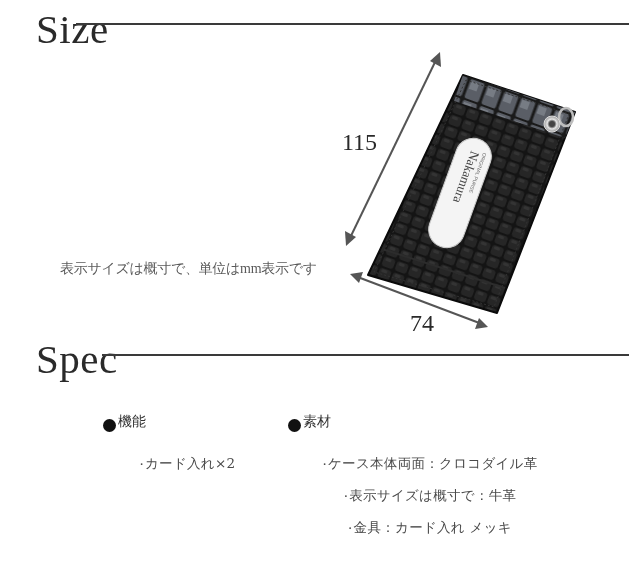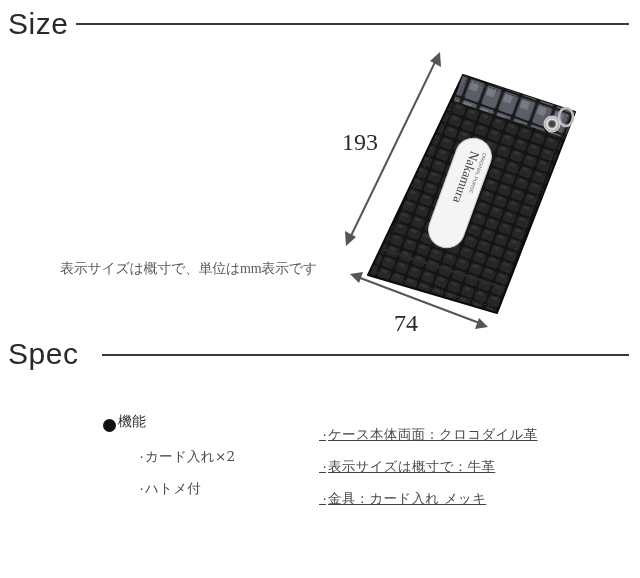--- a/index.html
+++ b/index.html
@@ -1,25 +1,26 @@
 <!DOCTYPE html>
 <html><head>
   <meta charset="utf-8">
   <style>
     * { margin: 0; padding: 0; box-sizing: border-box; }
     html, body { width: 640px; height: 578px; background: #ffffff; overflow: hidden; }
     body { position: relative; font-family: "DejaVu Serif", "Liberation Serif", serif; color: #333333; }
 
     .section-heading {
       position: absolute;
-      font-family: Liberation Sans, sans-serif;
-      font-size: 30px;
+      font-family: Liberation Serif, serif;
+      font-size: 41px;
       color: #2a2a2a;
       line-height: 1;
       letter-spacing: 0.5px;
+      margin-left: 28px;
     }
     .rule {
       position: absolute;
       height: 2px;
       background: #3a3a3a;
     }
 
     .note {
       position: absolute;
       left: 60px;
@@ -54,21 +55,21 @@
       display: flex;
       align-items: flex-end;
     }
     .bullet-dot {
       display: inline-block;
       width: 13px; height: 13px;
       border-radius: 50%;
       background: #111111;
       margin-right: 2px;
     }
-    .spec-list { list-style: none; margin-top: 9px; }
+    .spec-list { list-style: none; margin-top: 16px; text-align: center; }
     .spec-list li {
       font-size: 13.5px;
       line-height: 30px;
       color: #4a4a4a;
       letter-spacing: 0.3px;
     }
     .spec-list li::before {
       content: "・";
       font-size: 11px;
       letter-spacing: -4px;
@@ -130,40 +131,43 @@
     <polygon points="346,246 345,231 356,237" stroke="none"></polygon>
   </g>
 
   <g stroke="#555" stroke-width="2" fill="#555">
     <line x1="355" y1="276" x2="482" y2="324"></line>
     <polygon points="350,274 363,272 359,283" stroke="none"></polygon>
     <polygon points="488,327 475,329 479,318" stroke="none"></polygon>
   </g>
 </svg>
 
-<div class="dim" style="left:342px; top:130px;">193</div>
-<div class="dim" style="left:394px; top:311px;">74</div>
+<div class="dim" style="left:342px; top:130px;">115</div>
+<div class="dim" style="left:410px; top:311px;">74</div>
 
 <div class="note">
   <div>表示サイズは概寸で、単位はmm表示です</div>
 </div>
 
 <div class="section-heading" style="left:8px; top:339px;">Spec</div>
 <div class="rule" style="left:102px; top:354px; width:527px;"></div>
 
 <div class="spec-col" style="left:103px;">
   <div class="spec-head">
     <span class="bullet-dot"></span>
     <span>機能</span>
   </div>
   <ul class="spec-list" style="margin-left:33px;">
     <li>カード入れ×2</li>
-    <li>ハトメ付</li>
   </ul>
 </div>
 
 <div class="spec-col" style="left:288px;">
-  <ul class="spec-list" style="margin-left:31px;text-decoration:underline;">
+  <div class="spec-head">
+    <span class="bullet-dot"></span>
+    <span>素材</span>
+  </div>
+  <ul class="spec-list" style="margin-left:31px;">
     <li>ケース本体両面：クロコダイル革</li>
     <li>表示サイズは概寸で：牛革</li>
     <li>金具：カード入れ メッキ</li>
   </ul>
 </div>
 
 </body></html>

